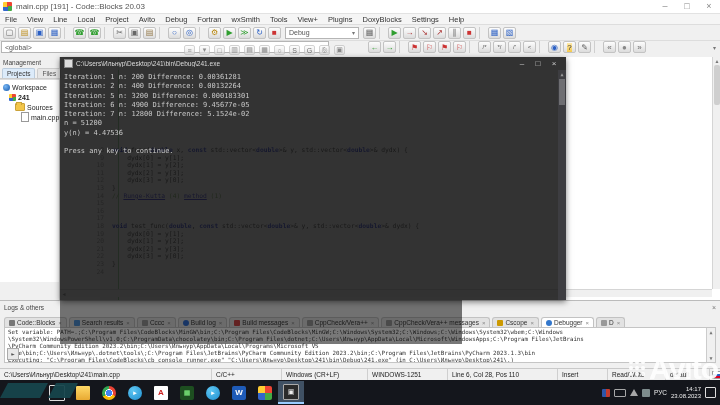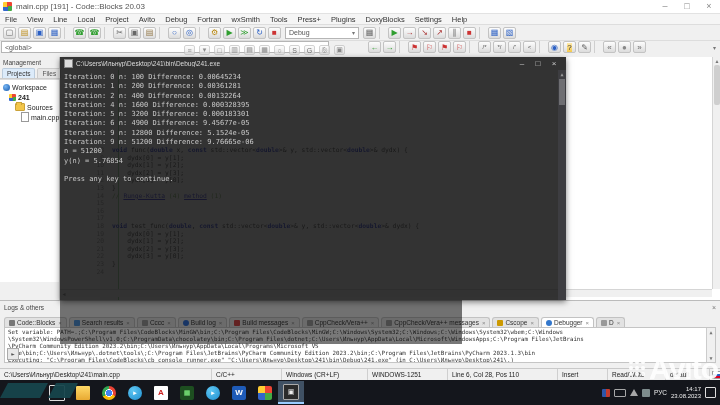--- a/index.html
+++ b/index.html
@@ -151,21 +151,21 @@
       <div class="menu-item">File</div>
       <div class="menu-item">View</div>
       <div class="menu-item">Line</div>
       <div class="menu-item">Local</div>
       <div class="menu-item">Project</div>
       <div class="menu-item">Avito</div>
       <div class="menu-item">Debug</div>
       <div class="menu-item">Fortran</div>
       <div class="menu-item">wxSmith</div>
       <div class="menu-item">Tools</div>
-      <div class="menu-item">Press+</div>
+      <div class="menu-item">View+</div>
       <div class="menu-item">Plugins</div>
       <div class="menu-item">DoxyBlocks</div>
       <div class="menu-item">Settings</div>
       <div class="menu-item">Help</div>
     </div>
 
   <div class="toolbar1">
     <div style="display:flex;align-items:center;">
         <div class="ti">
           <span style="color:#666">▢</span>
@@ -450,30 +450,27 @@
       <div class="con-icon"></div>
       <div class="con-title-text">C:\Users\Ильнур\Desktop\241\bin\Debug\241.exe</div>
       <div class="con-ctrls">
         <span>–</span>
         <span>□</span>
         <span>×</span>
       </div>
     </div>
     <div class="con-body">
       <div>
-          <div class="cline">Iteration: 0 n: 100 Difference: 0.00645234</div>
           <div class="cline">Iteration: 1 n: 200 Difference: 0.00361281</div>
           <div class="cline">Iteration: 2 n: 400 Difference: 0.00132264</div>
-          <div class="cline">Iteration: 4 n: 1600 Difference: 0.000328395</div>
           <div class="cline">Iteration: 5 n: 3200 Difference: 0.000183301</div>
           <div class="cline">Iteration: 6 n: 4900 Difference: 9.45677e-05</div>
-          <div class="cline">Iteration: 9 n: 12800 Difference: 5.1524e-05</div>
-          <div class="cline">Iteration: 9 n: 51200 Difference: 9.76665e-06</div>
+          <div class="cline">Iteration: 7 n: 12800 Difference: 5.1524e-02</div>
           <div class="cline">n = 51200</div>
-          <div class="cline">y(n) = 5.76854</div>
+          <div class="cline">y(n) = 4.47536</div>
           <div class="cline"></div>
           <div class="cline">Press any key to continue.</div>
         </div>
       <div class="con-scroll">
         <div class="up">▲</div>
         <div class="con-thumb"></div>
       </div>
     </div>
   </div>
   <div class="shadowrect"></div>

